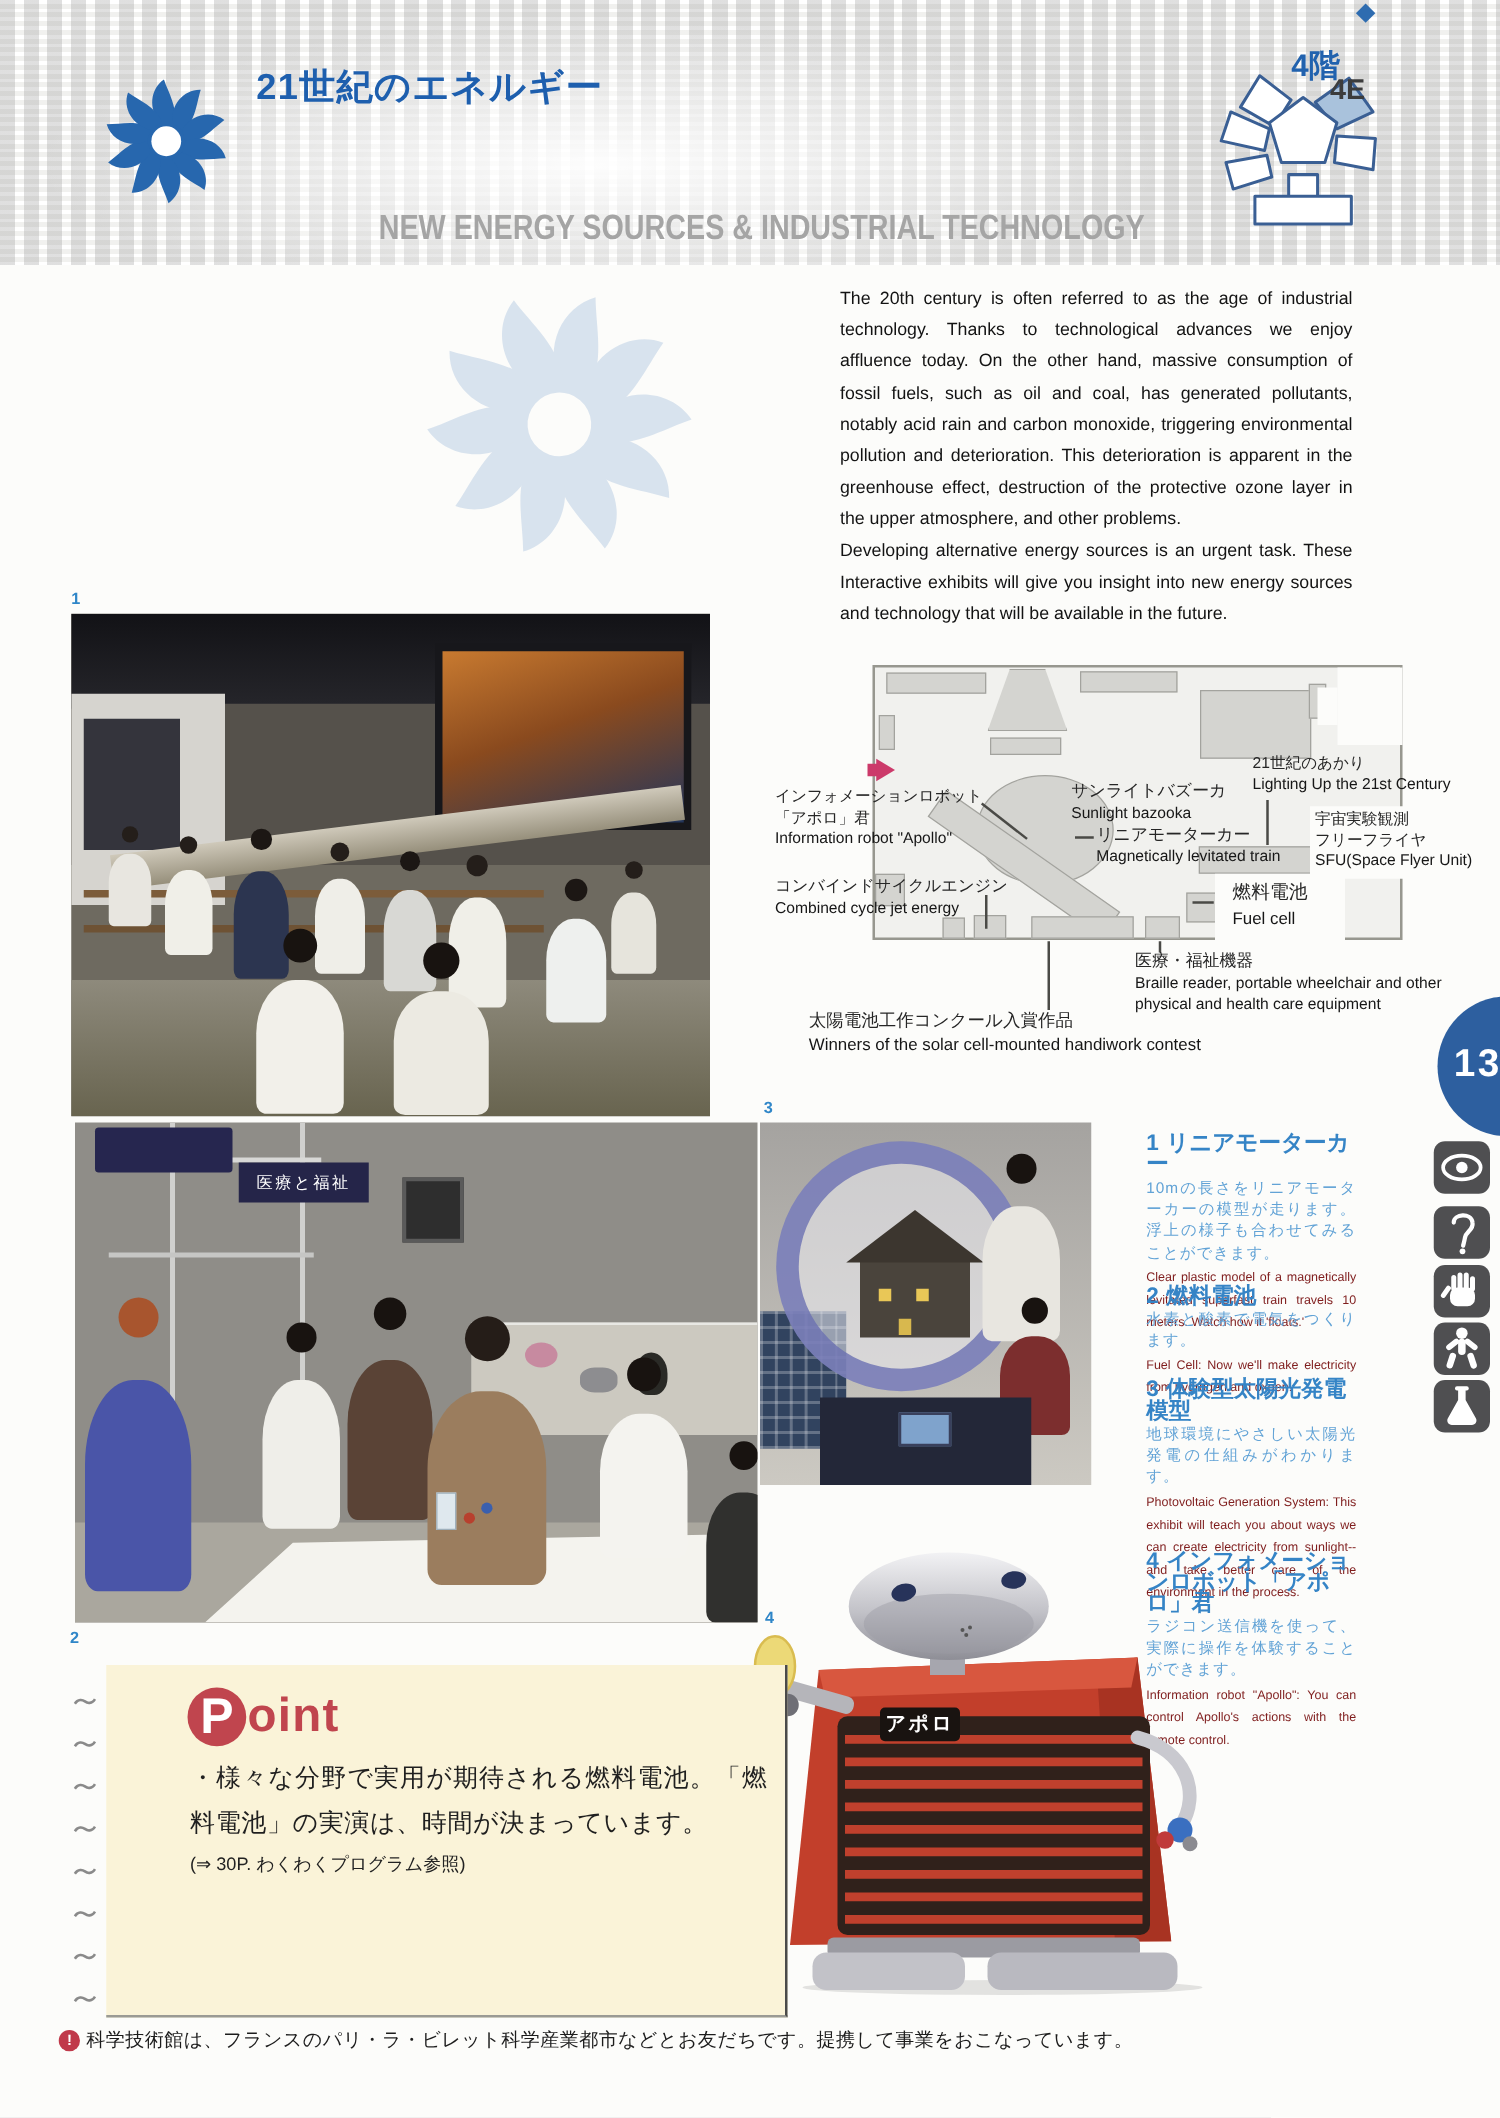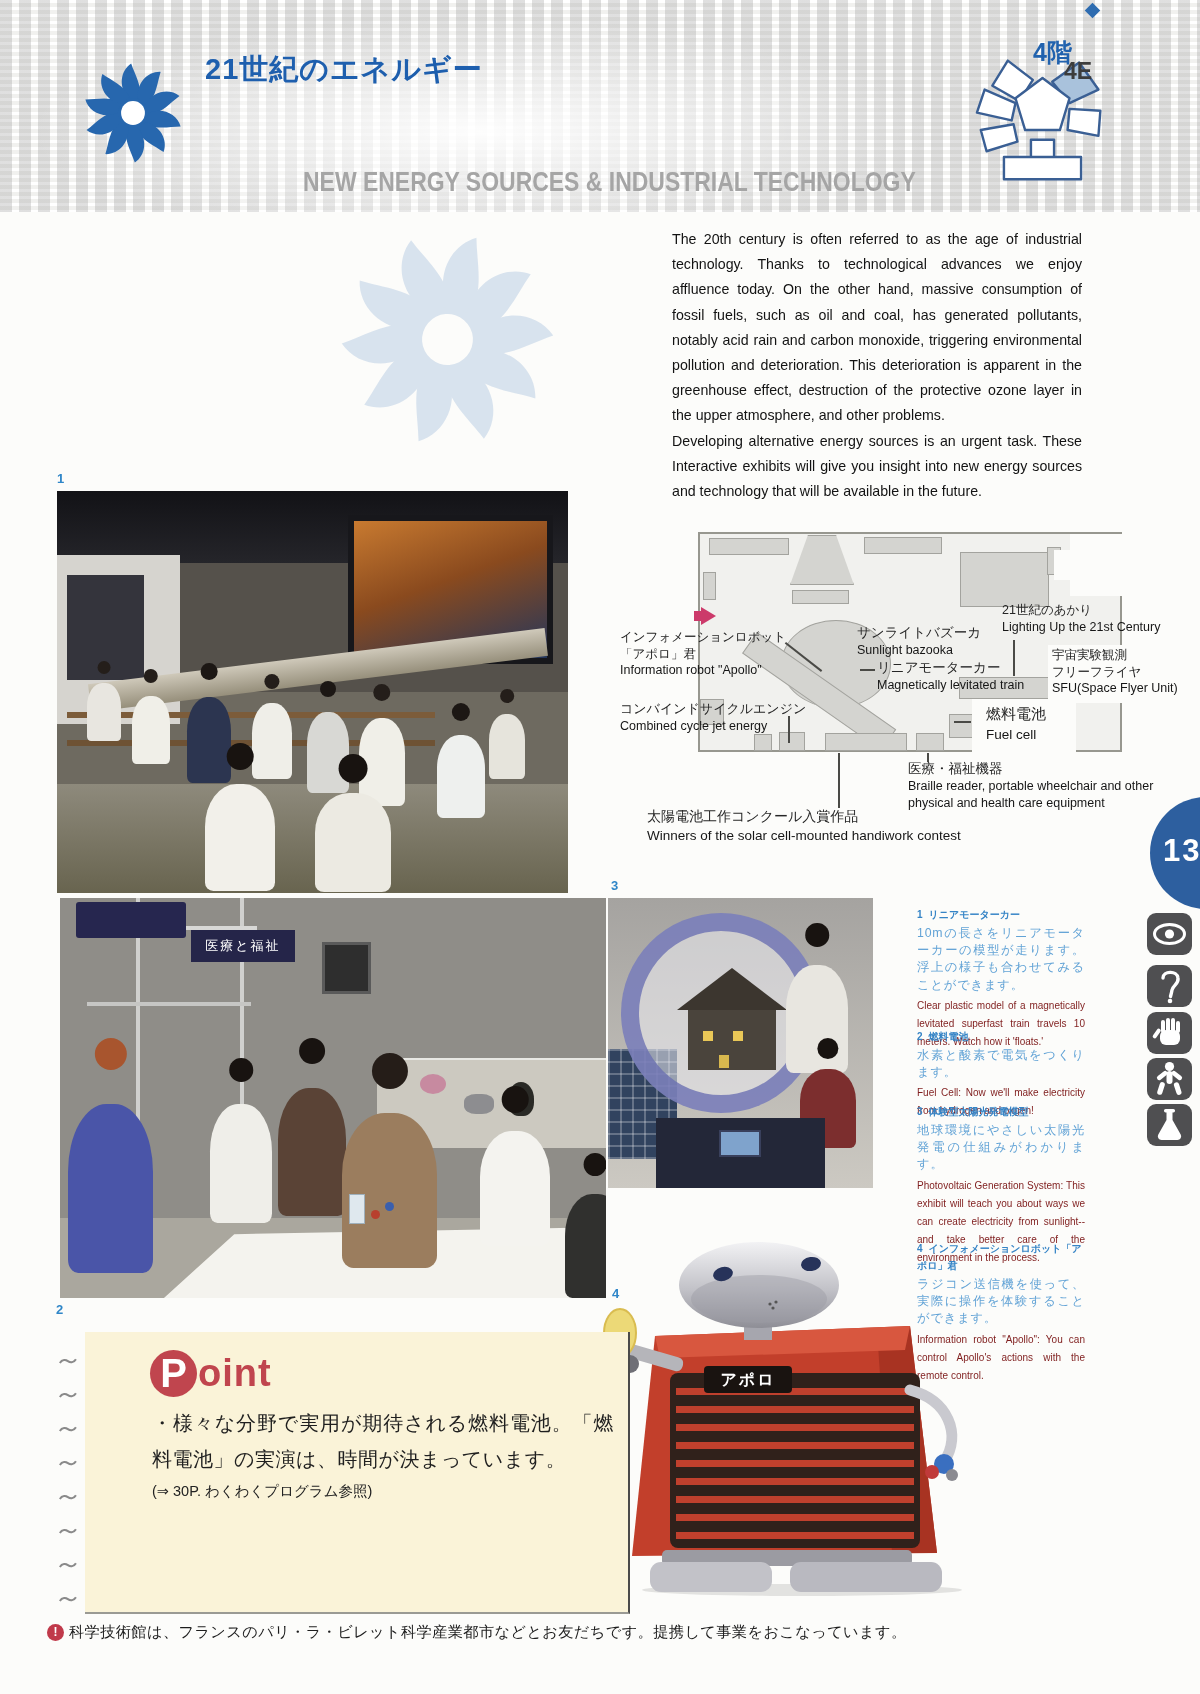--- a/index.html
+++ b/index.html
@@ -40,40 +40,40 @@
   .mjp{font-size:12.5px;line-height:16.5px;color:#262626;white-space:pre-line;}
   .men{font-size:12.5px;line-height:16px;color:#161616;}
   .arrow-right{position:absolute;width:0;height:0;border-top:9px solid transparent;border-bottom:9px solid transparent;border-left:15px solid #cc3a6a;}
   .arrow-stem{position:absolute;width:8px;height:10px;background:#cc3a6a;}
   
   .page-circle{position:absolute;left:1150px;top:797px;width:112px;height:112px;border-radius:50%;background:#2d5f9f;}
   .page-circle span{position:absolute;left:13px;top:36px;color:#fff;font-size:31px;font-weight:bold;letter-spacing:2px;}
   .sicon{position:absolute;left:1147px;width:45px;height:42px;border-radius:9px;background:#4f4f51;}
   
   .ex{position:absolute;left:917px;width:168px;}
-  .ex .t{font-size:10px;font-weight:bold;color:#3584c6;line-height:17px;margin-bottom:2px;}
+  .ex .t{font-size:18px;font-weight:bold;color:#3584c6;line-height:17px;margin-bottom:2px;}
   .ex .t .n{margin-right:6px;}
   .ex .jp{font-size:12.3px;line-height:17.2px;letter-spacing:.8px;color:#62a3d6;text-align:justify;margin-bottom:3px;}
   .ex .en{font-size:10px;line-height:18px;color:#7f1d1d;text-align:justify;}
   
   .point-box{position:absolute;left:85px;top:1332px;width:545px;height:282px;background:#faf3d8;
      border-right:2px solid #4a4a4a;border-bottom:2px solid #9a9a94;box-sizing:border-box;}
   .squiggle{position:absolute;left:58px;width:34px;font-size:20px;color:#8a8a8a;transform:rotate(-6deg);}
   .point-logo{position:absolute;left:150px;top:1350px;display:flex;align-items:flex-start;}
   .point-p{width:47px;height:47px;border-radius:50%;background:#c0454e;color:#fff;font-size:40px;font-weight:900;
      text-align:center;line-height:46px;}
   .point-rest{color:#c0454e;font-size:38px;font-weight:900;letter-spacing:1px;margin-left:1px;margin-top:2px;}
   .point-line{position:absolute;left:152px;width:462px;font-size:20px;line-height:36px;color:#1f1f1f;text-align:justify;letter-spacing:.5px;}
   .point-note{position:absolute;left:152px;top:1482px;font-size:14.5px;color:#222;}
   
   .footer{position:absolute;left:47px;top:1622px;display:flex;align-items:center;}
   .footer .bang{width:17px;height:17px;border-radius:50%;background:#c0394a;color:#fff;font-size:12px;font-weight:bold;
      text-align:center;line-height:17px;margin-right:5px;flex:none;}
   .footer .txt{font-size:15.2px;color:#1c1c1c;letter-spacing:.4px;}
-  .robot-label{position:absolute;left:704px;top:1366px;width:88px;height:27px;background:#191310;border-radius:4px;
+  .robot-label{position:absolute;left:704px;top:1366px;width:64px;height:27px;background:#191310;border-radius:4px;
      color:#fff;font-size:16px;font-weight:bold;text-align:center;line-height:27px;letter-spacing:2px;}
   .sign2{position:absolute;color:#fff;background:#252549;text-align:center;}
 </style>
 </head>
 <body>
 
 <div class="page">
 
   <div class="halftone"></div>
 

